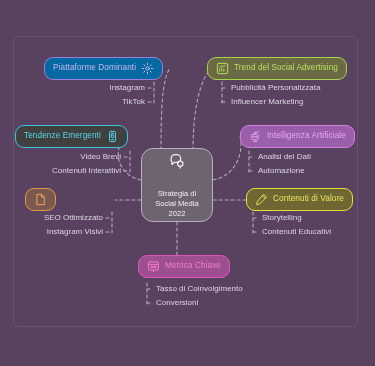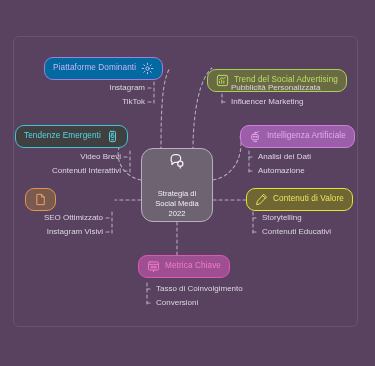--- a/index.html
+++ b/index.html
@@ -154,21 +154,21 @@
     <span class="ico">
       <svg viewBox="0 0 24 24" fill="none" stroke="#c9b5f0" stroke-width="1.8" stroke-linecap="round" stroke-linejoin="round">
         <circle cx="12" cy="12" r="3.2"></circle>
         <path d="M12 2.2v2.6M12 19.2v2.6M21.8 12h-2.6M4.8 12H2.2M18.9 5.1l-1.8 1.8M6.9 17.1l-1.8 1.8M18.9 18.9l-1.8-1.8M6.9 6.9L5.1 5.1"></path>
       </svg>
     </span>
   </div>
   <div class="leaf r" style="left:30px;top:98px;width:115px;">TikTok</div>
   <div class="leaf r" style="left:30px;top:84px;width:115px;">Instagram</div>
 
-  <div class="node t-green" style="left:207px;top:57px;margin-top:12px;">
+  <div class="node t-green" style="left:207px;top:57px;">
     <span class="ico">
       <svg viewBox="0 0 24 24" fill="none" stroke="#b9e05c" stroke-width="1.8" stroke-linecap="round" stroke-linejoin="round">
         <rect x="2.5" y="2.5" width="19" height="19" rx="3"></rect>
         <path d="M6.5 17v-3.5M10.5 17v-6M14.5 17v-4"></path>
         <path d="M6.5 10.5L11 6.5l3 2.5 3.5-3.5"></path>
       </svg>
     </span>
     <span class="lbl">Trend del Social Advertising</span>
   </div>
   <div class="leaf" style="left:231px;top:84px;">Pubblicità Personalizzata</div>

